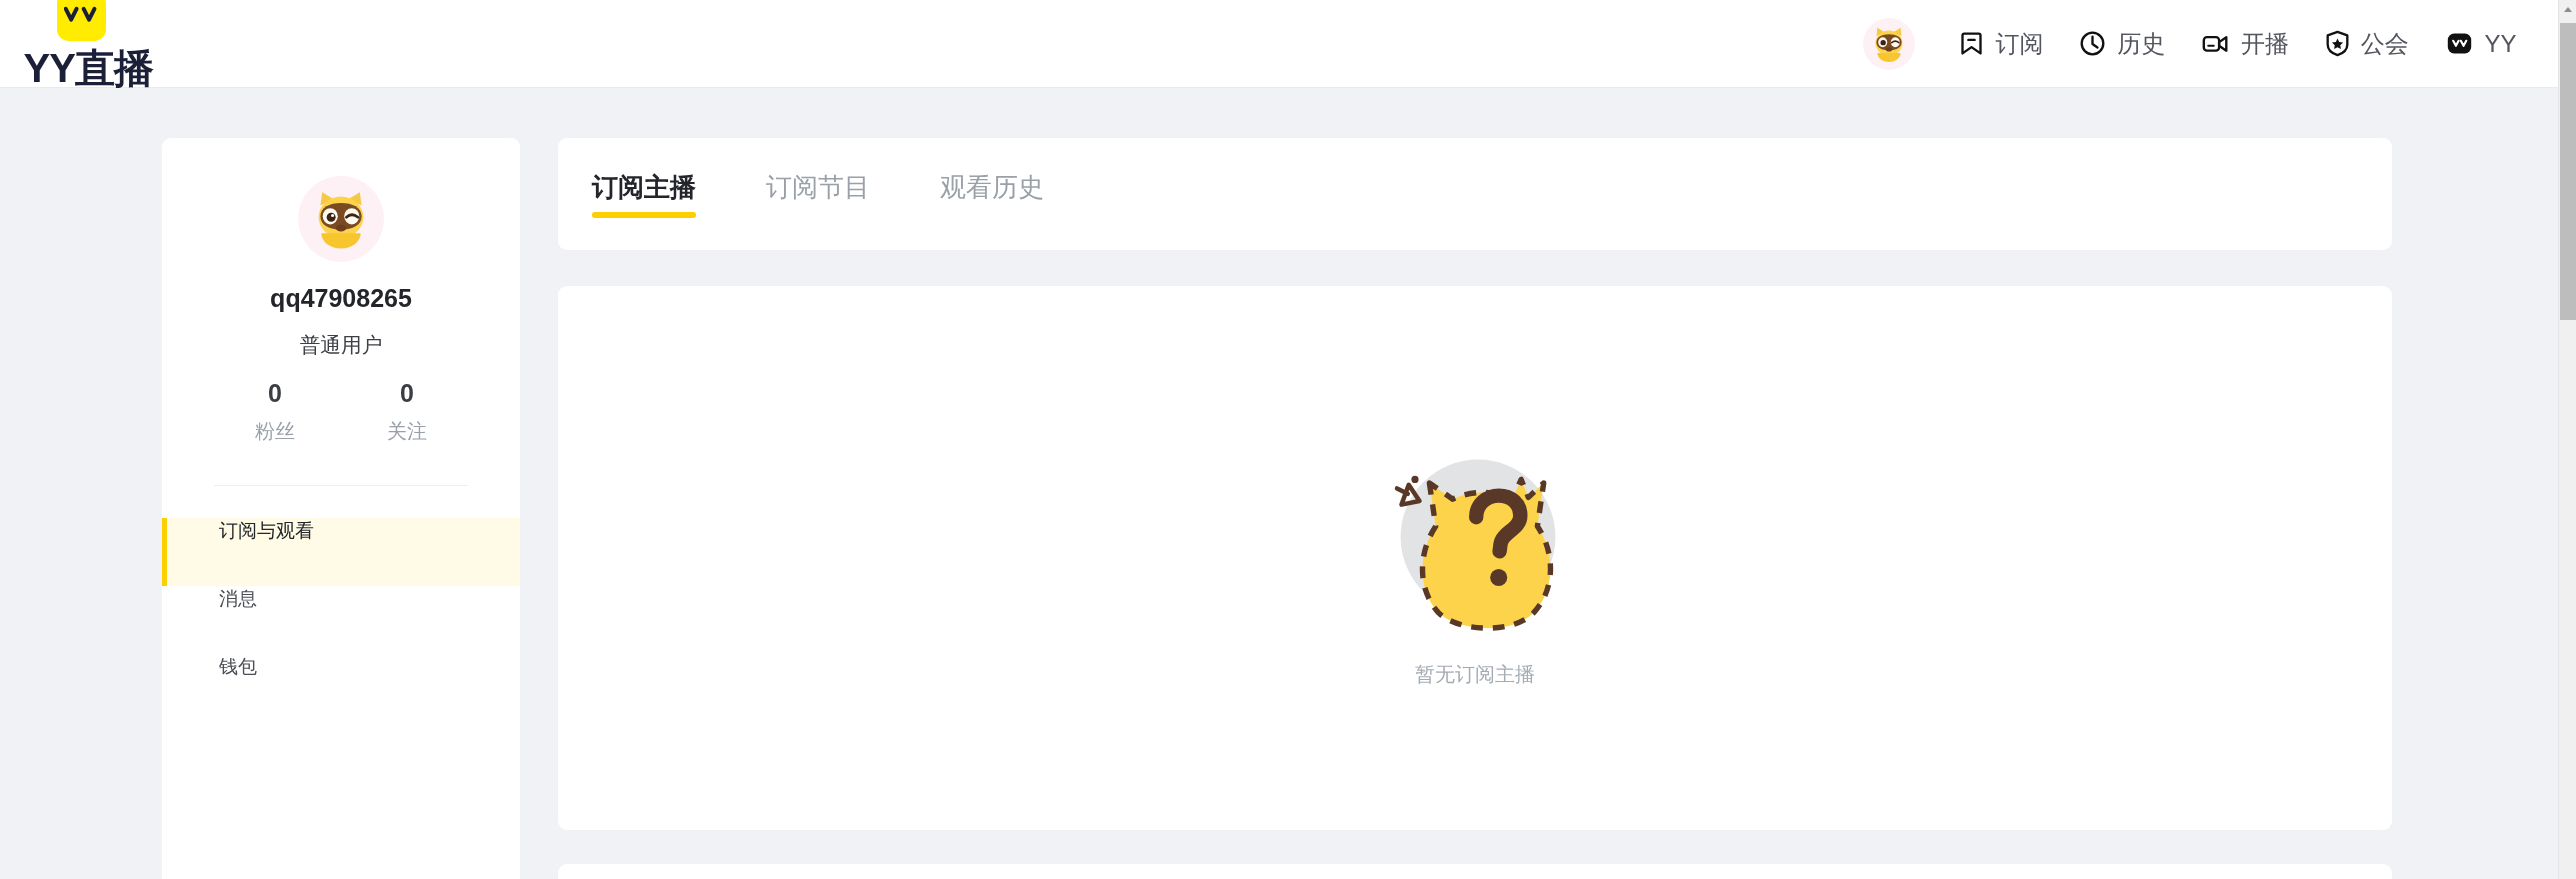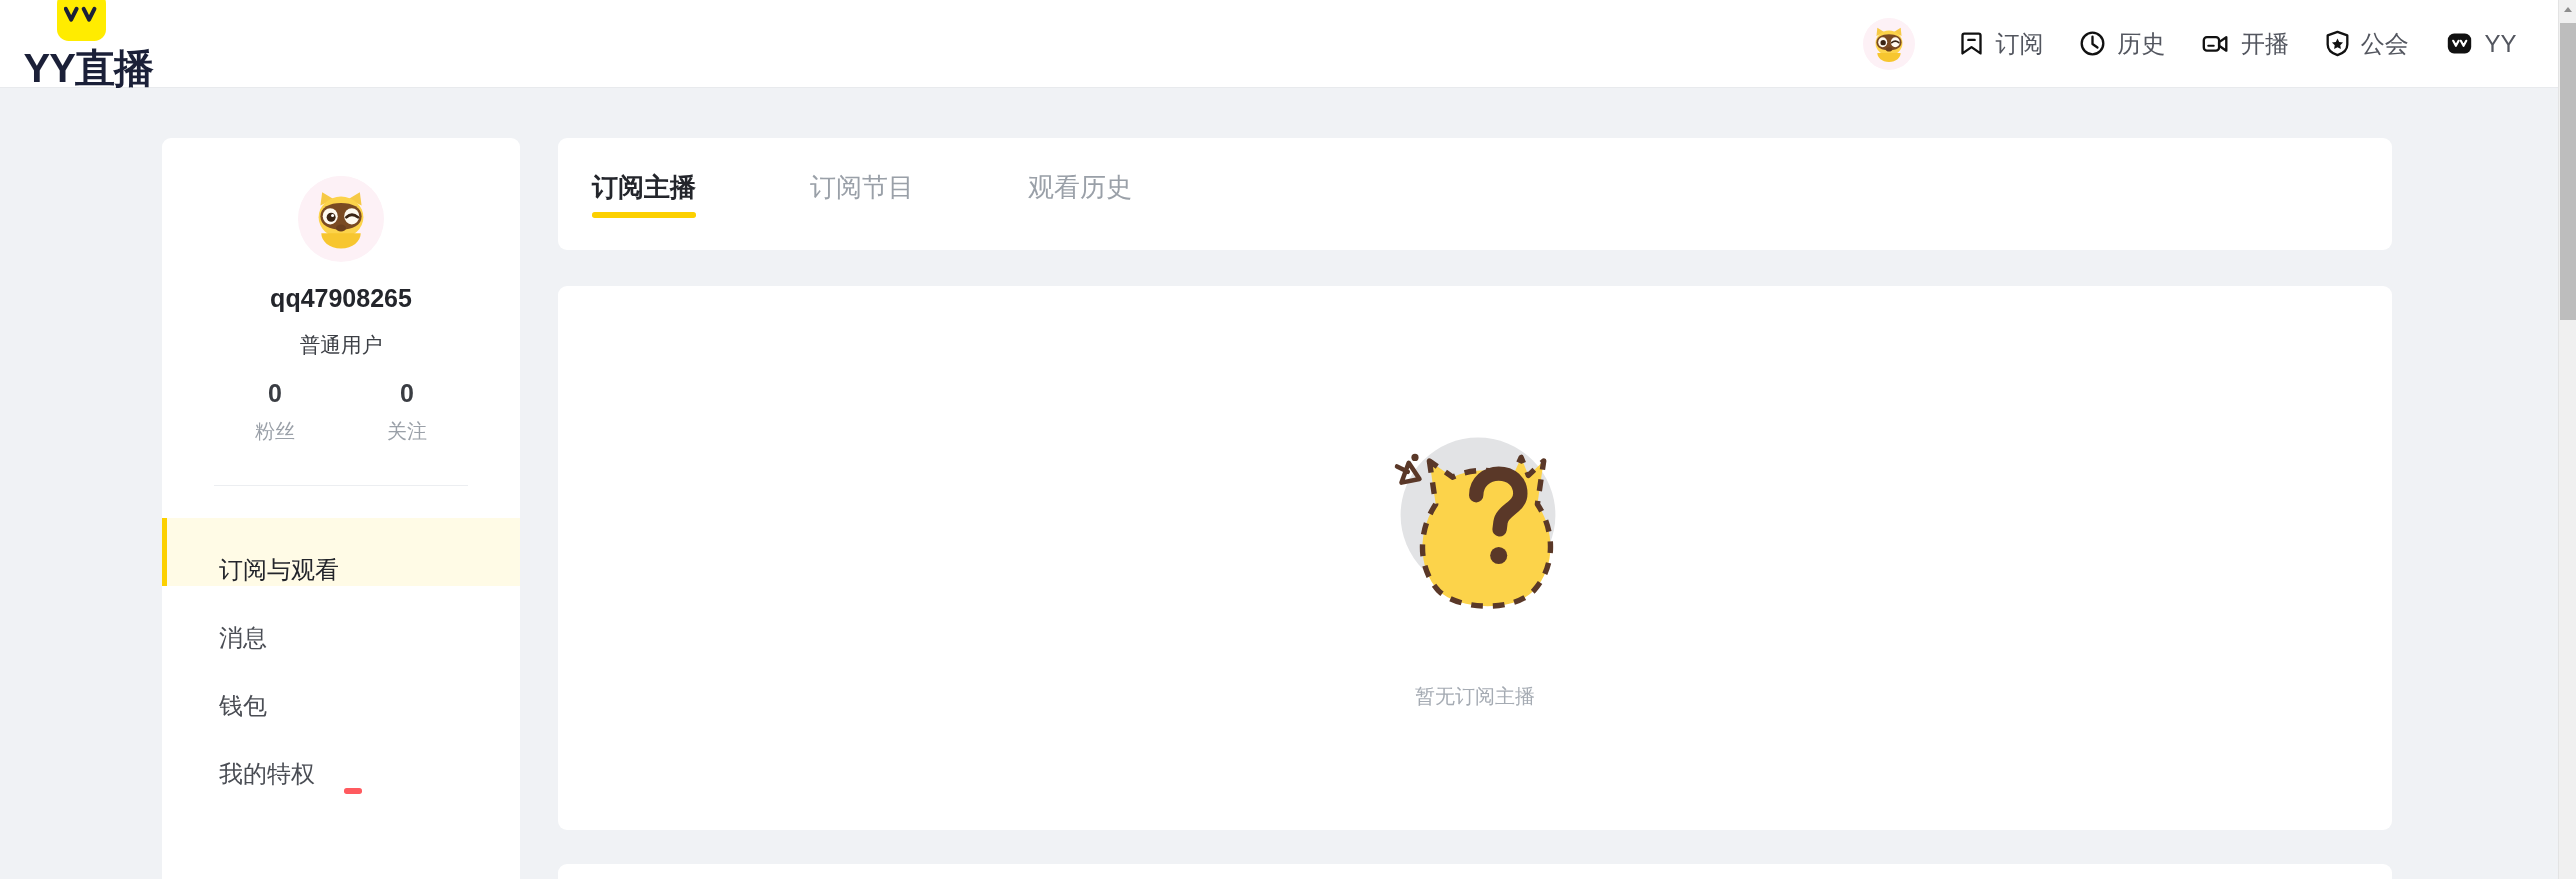--- a/index.html
+++ b/index.html
@@ -133,41 +133,41 @@
   }
   .stat { flex: 1; text-align: center; cursor: pointer; }
   .stat-num { font-size: 25px; font-weight: 700; color: #3a3d43; }
   .stat-label { font-size: 20px; color: #9aa0a8; margin-top: 10.8px; }
   .sidebar-divider {
     height: 0.9px; background: #eceef1;
     margin: 40px 52px 0 52px;
   }
   .menu { margin-top: 32px; }
   .menu-item {
-    height: 68px; display: flex; align-items: flex-end;
+    height: 68px; display: flex; align-items: flex-start;
     padding-left: 52px;
-    font-size: 24px; color: #4a4d54;
+    font-size: 19px; color: #4a4d54;
     border-left: 5.4px solid transparent;
     cursor: pointer; position: relative;
   }
   .menu-item.active {
     background: #fffbe6;
     border-left-color: #fcd000;
     color: #23252b;
   }
   .menu-badge {
     position: absolute; left: 50%; bottom: -3.6px;
     width: 18px; height: 5.4px; border-radius: 2.7px;
     background: #ff5a5f;
   }
 
   
   .main { position: absolute; left: 558px; top: 49px; width: 1834px; }
   .card {
-    background: #ffffff; border-radius: 9px; gap: 44px;
+    background: #ffffff; border-radius: 9px;
   }
   .tabs-card { height: 112px; display: flex; align-items: center; padding-left: 34px; }
   .tab {
     font-size: 26px; color: #9aa0a8;
     margin-right: 70px; position: relative;
     padding-bottom: 12.6px; cursor: pointer; white-space: nowrap;
   }
   .tab.active { color: #23252b; font-weight: 700; }
   .tab.active::after {
     content: ""; position: absolute;
@@ -312,24 +312,20 @@
     <div class="menu">
       <div class="menu-item active">
         <span>订阅与观看</span>
       </div>
       <div class="menu-item">
         <span>消息</span>
       </div>
       <div class="menu-item">
         <span>钱包</span>
       </div>
-      <div class="menu-item">
-        <span>我的特权</span>
-        <span class="menu-badge"></span>
-      </div>
     </div>
   </div>
 
   <div class="main">
 
     <div class="card tabs-card">
       <div class="tab active">
         <span>订阅主播</span>
       </div>
       <div class="tab">

